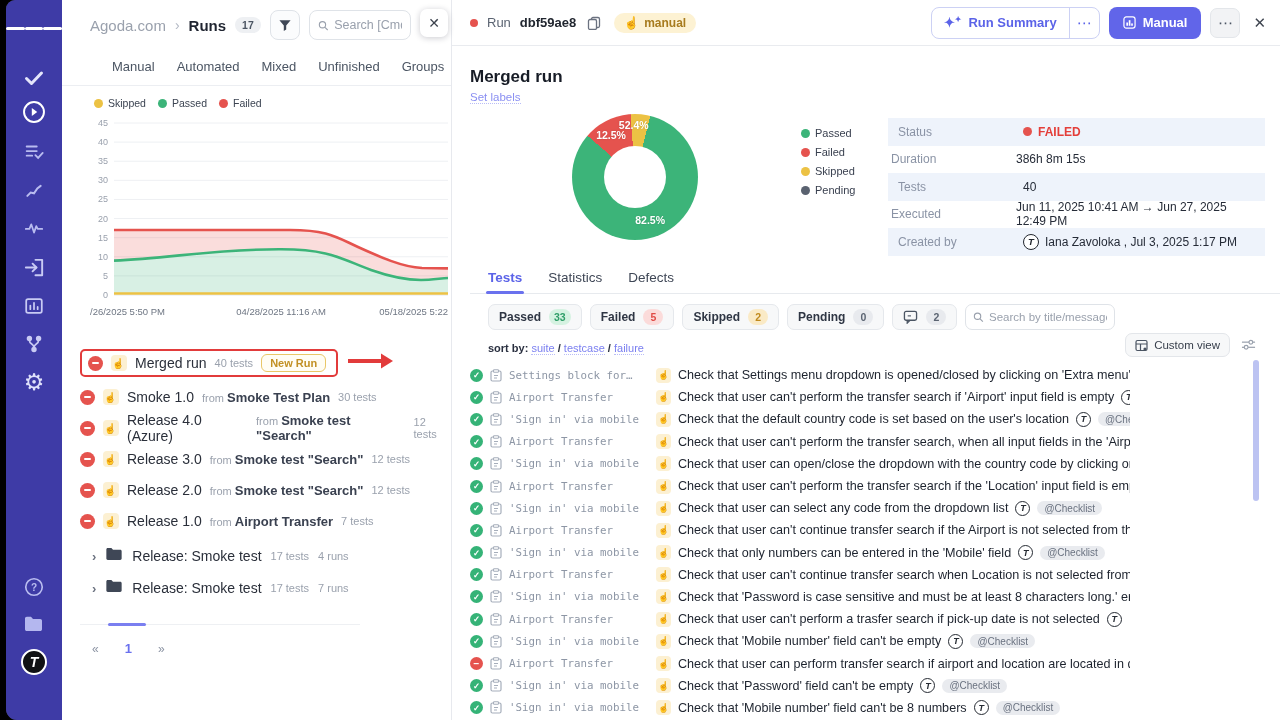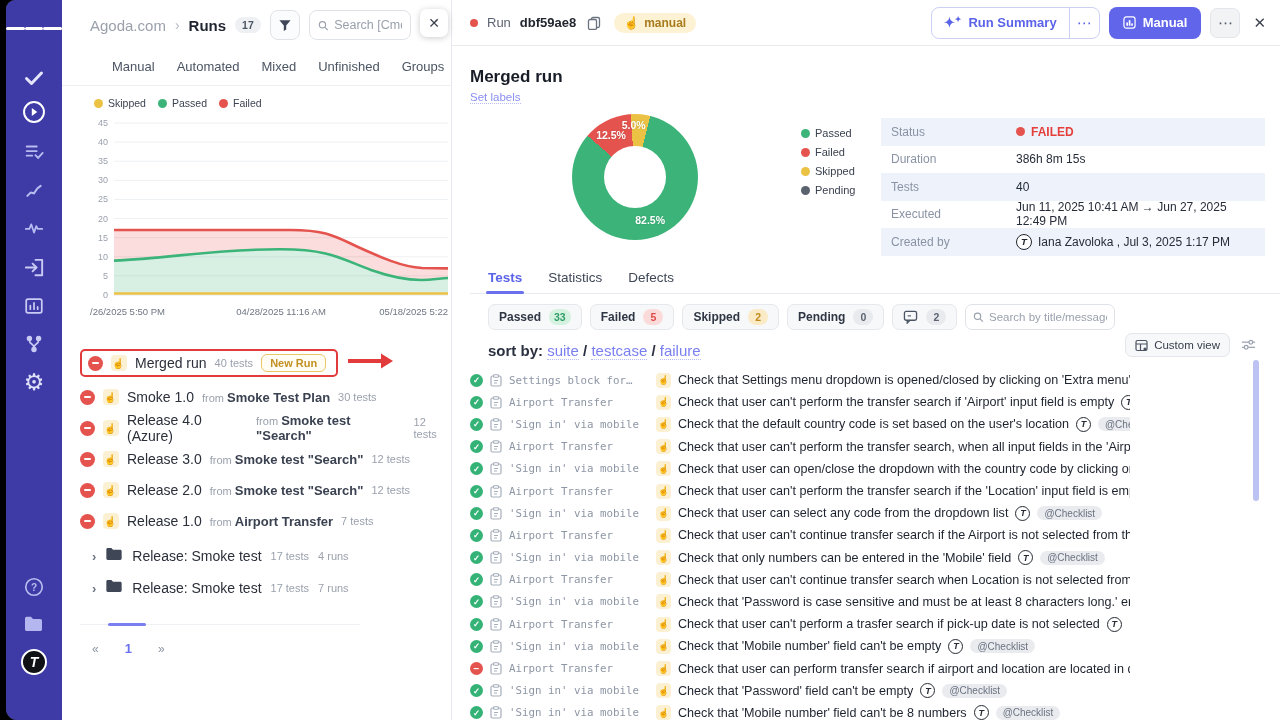--- a/index.html
+++ b/index.html
@@ -119,21 +119,21 @@
   .donut-label { position:absolute; color:#fff; font-size:10.5px; font-weight:bold;
     transform:translate(-50%,-50%); text-shadow:0 0 2px rgba(0,0,0,.18); z-index:2; }
   .dl-0 { left:62%; top:84%; }
   .dl-1 { left:31%; top:17%; }
   .dl-2 { left:49%; top:9%; }
   .donut-legend { position:absolute; left:331px; top:16px; display:flex; flex-direction:column; gap:7px; }
   .donut-legend .leg-item { font-size:11px; color:#3a4150; }
 
   .info-table { position:absolute; left:411px; top:7px; width:384px; }
   .info-row { height:27.5px; display:flex; align-items:center; padding:0 10px; font-size:12px; }
-  .info-row.alt { background:#eef3fb; }
+  .info-row.alt { background:#eef3fb;margin-left:7px; }
   .info-label { width:125px; color:#8a93a5; flex-shrink:0; }
   .info-value { color:#262c38; display:flex; align-items:center; gap:6px; }
   .status-failed { color:#e43f3a; font-weight:bold; display:flex; align-items:center; gap:6px; }
   .status-failed .red-dot { width:9px; height:9px; }
   .mini-avatar { width:16px; height:16px; border-radius:50%; border:1.6px solid #21262e; color:#21262e;
     font-size:9.5px; font-weight:bold; font-style:italic; display:inline-flex; align-items:center;
     justify-content:center; background:#fff; flex-shrink:0; }
 
   .rp-tabs { display:flex; gap:26px; padding:6px 0 0 18px; border-bottom:1px solid #e7eaee; height:30px; }
   .rp-tab { font-size:13.5px; color:#3f4756; cursor:pointer; padding-bottom:10px; position:relative; }
@@ -149,21 +149,21 @@
   .cc-green { background:#d5f2e1; color:#2f9e68; }
   .cc-red { background:#fbdbda; color:#e04b46; }
   .cc-yellow { background:#faeac6; color:#c08a1d; }
   .cc-gray { background:#e8eaee; color:#5b6472; }
   .rp-search { width:150px; height:26px; border:1px solid #dfe3e8; border-radius:7px; display:flex;
     align-items:center; gap:5px; padding:0 7px; background:#fff; }
   .rp-search input { border:none; outline:none; width:100%; font-size:11.5px; color:#333;
     font-family:"Liberation Sans", sans-serif; }
   .rp-search input::placeholder { color:#9aa1ad; }
 
-  .sort-row { padding:12px 8px 0 18px; font-size:15px; color:#2a3040; font-weight:600; }
+  .sort-row { padding:12px 8px 0 18px; font-size:11px; color:#2a3040; font-weight:600; }
   .sort-link { color:#7a7ff0; font-weight:normal; border-bottom:1px dotted #b9bdf7; cursor:pointer; }
   .sort-sep { font-weight:600; color:#2a3040; }
 
   .custom-view { position:absolute; right:50px; top:333px; height:24px; border:1px solid #e3e6ea;
     background:#f7f8f9; border-radius:7px; display:flex; align-items:center; gap:6px; padding:0 9px;
     font-size:11.5px; color:#39404d; cursor:pointer; }
   .sliders-btn { position:absolute; right:24px; top:337px; cursor:pointer; }
   .scroll-thumb { position:absolute; right:21px; top:360px; width:6px; height:141px;
     background:#bcc3f2; border-radius:3px; }
 
@@ -395,21 +395,21 @@
     </div>
 
     <div class="rp-content">
       <div class="rp-title">Merged run</div>
       <span class="set-labels">Set labels</span>
 
       <div class="overview">
         <div class="donut">
           <span class="donut-label dl-0">82.5%</span>
           <span class="donut-label dl-1">12.5%</span>
-          <span class="donut-label dl-2">5.0%</span>
+          <span class="donut-label dl-2">52.4%</span>
         </div>
         <div class="donut-legend" id="donut-legend">
             <div class="leg-item">
               <span class="dot" style="background: rgb(60, 180, 121);"></span>
               <span>Passed</span>
             </div>
             <div class="leg-item">
               <span class="dot" style="background: rgb(229, 83, 78);"></span>
               <span>Failed</span>
             </div>

